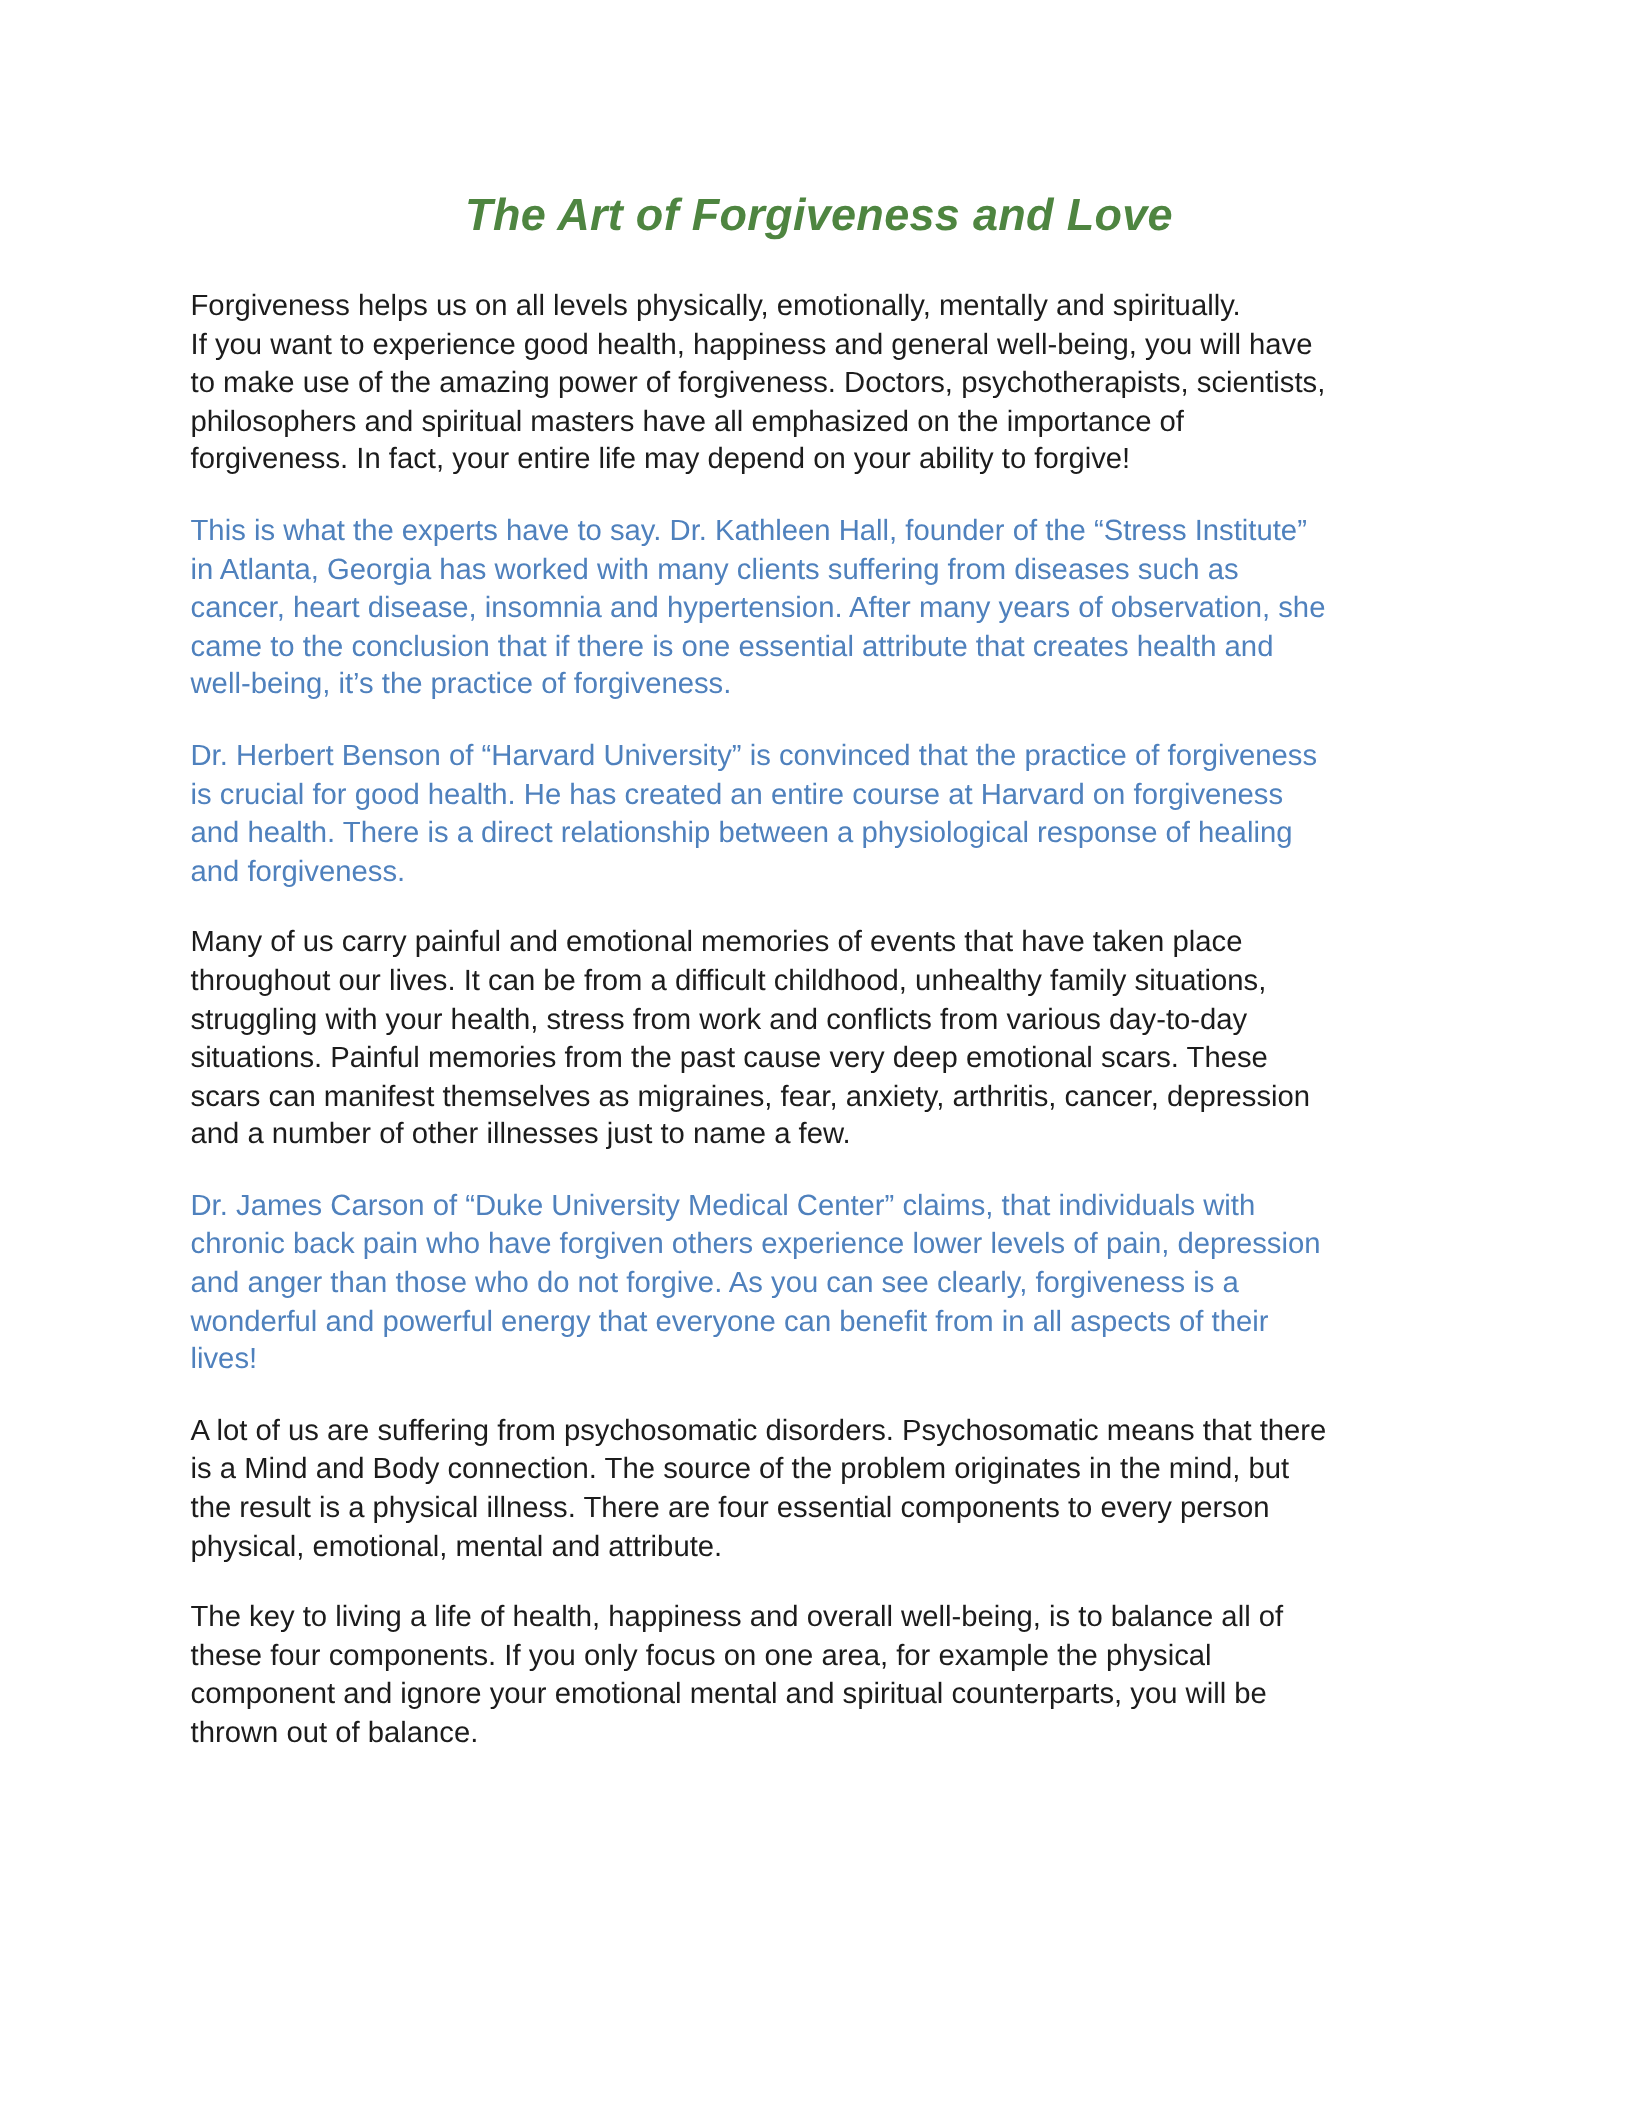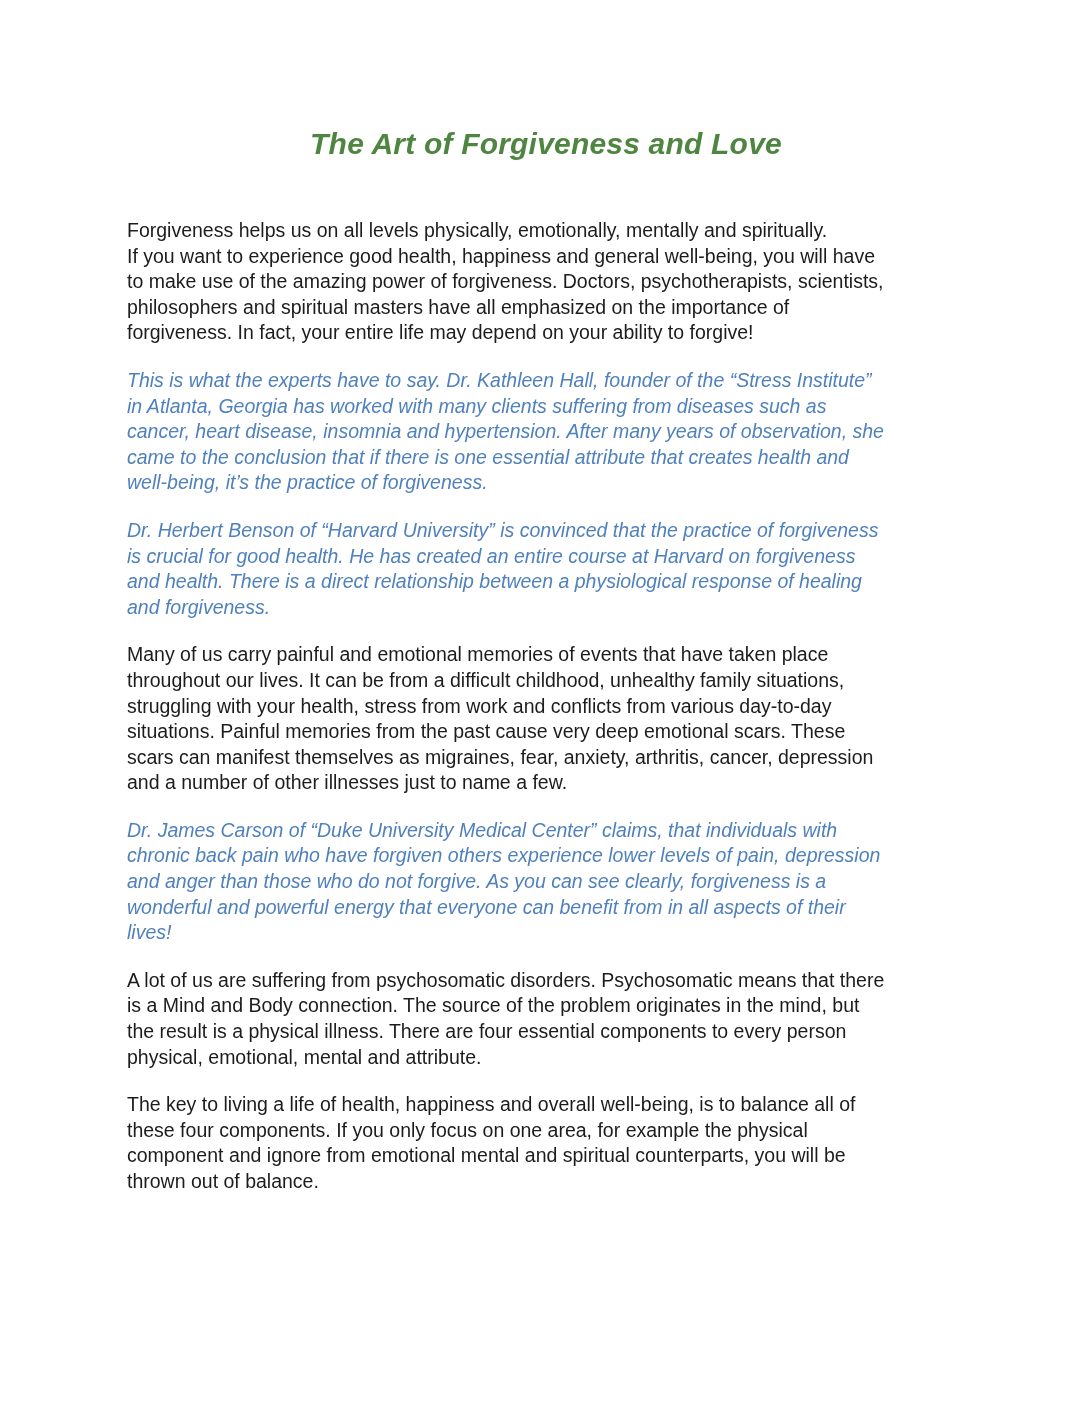--- a/index.html
+++ b/index.html
@@ -26,33 +26,33 @@
     margin-left: 126px;
     text-align: center;
     font-size: 30px;
     line-height: 36px;
     font-weight: bold;
     font-style: italic;
     color: var(--title, #4e8540);
     letter-spacing: 0.2px;
   }
   .content {
-    margin-top: 56px;
+    margin-top: 30px;
     margin-left: 127px;
     width: 844px;
   }
   p.para {
     margin: 0 0 22px 0;
     font-size: 19.5px;
     line-height: 25.6px;
     white-space: pre-line;
     letter-spacing: 0;
   }
   p.para.black { color: var(--black, #1c1c1c); }
-  p.para.blue  { color: var(--blue, #4f81bd); font-style: italic; }
+  p.para.blue  { color: var(--blue, #4f81bd); }
 </style>
 </head>
 <body>
 
 <div class="page">
   <h1 class="doc-title">The Art of Forgiveness and Love</h1>
 
   <div class="content">
     <p class="para black">Forgiveness helps us on all levels physically, emotionally, mentally and spiritually.
 If you want to experience good health, happiness and general well-being, you will have
@@ -84,16 +84,16 @@
 wonderful and powerful energy that everyone can benefit from in all aspects of their
 lives!</p>
 
     <p class="para black">A lot of us are suffering from psychosomatic disorders. Psychosomatic means that there
 is a Mind and Body connection. The source of the problem originates in the mind, but
 the result is a physical illness. There are four essential components to every person
 physical, emotional, mental and attribute.</p>
 
     <p class="para black">The key to living a life of health, happiness and overall well-being, is to balance all of
 these four components. If you only focus on one area, for example the physical
-component and ignore from emotional mental and spiritual counterparts, you will be
+component and ignore your emotional mental and spiritual counterparts, you will be
 thrown out of balance.</p>
   </div>
 </div>
 
 </body></html>

